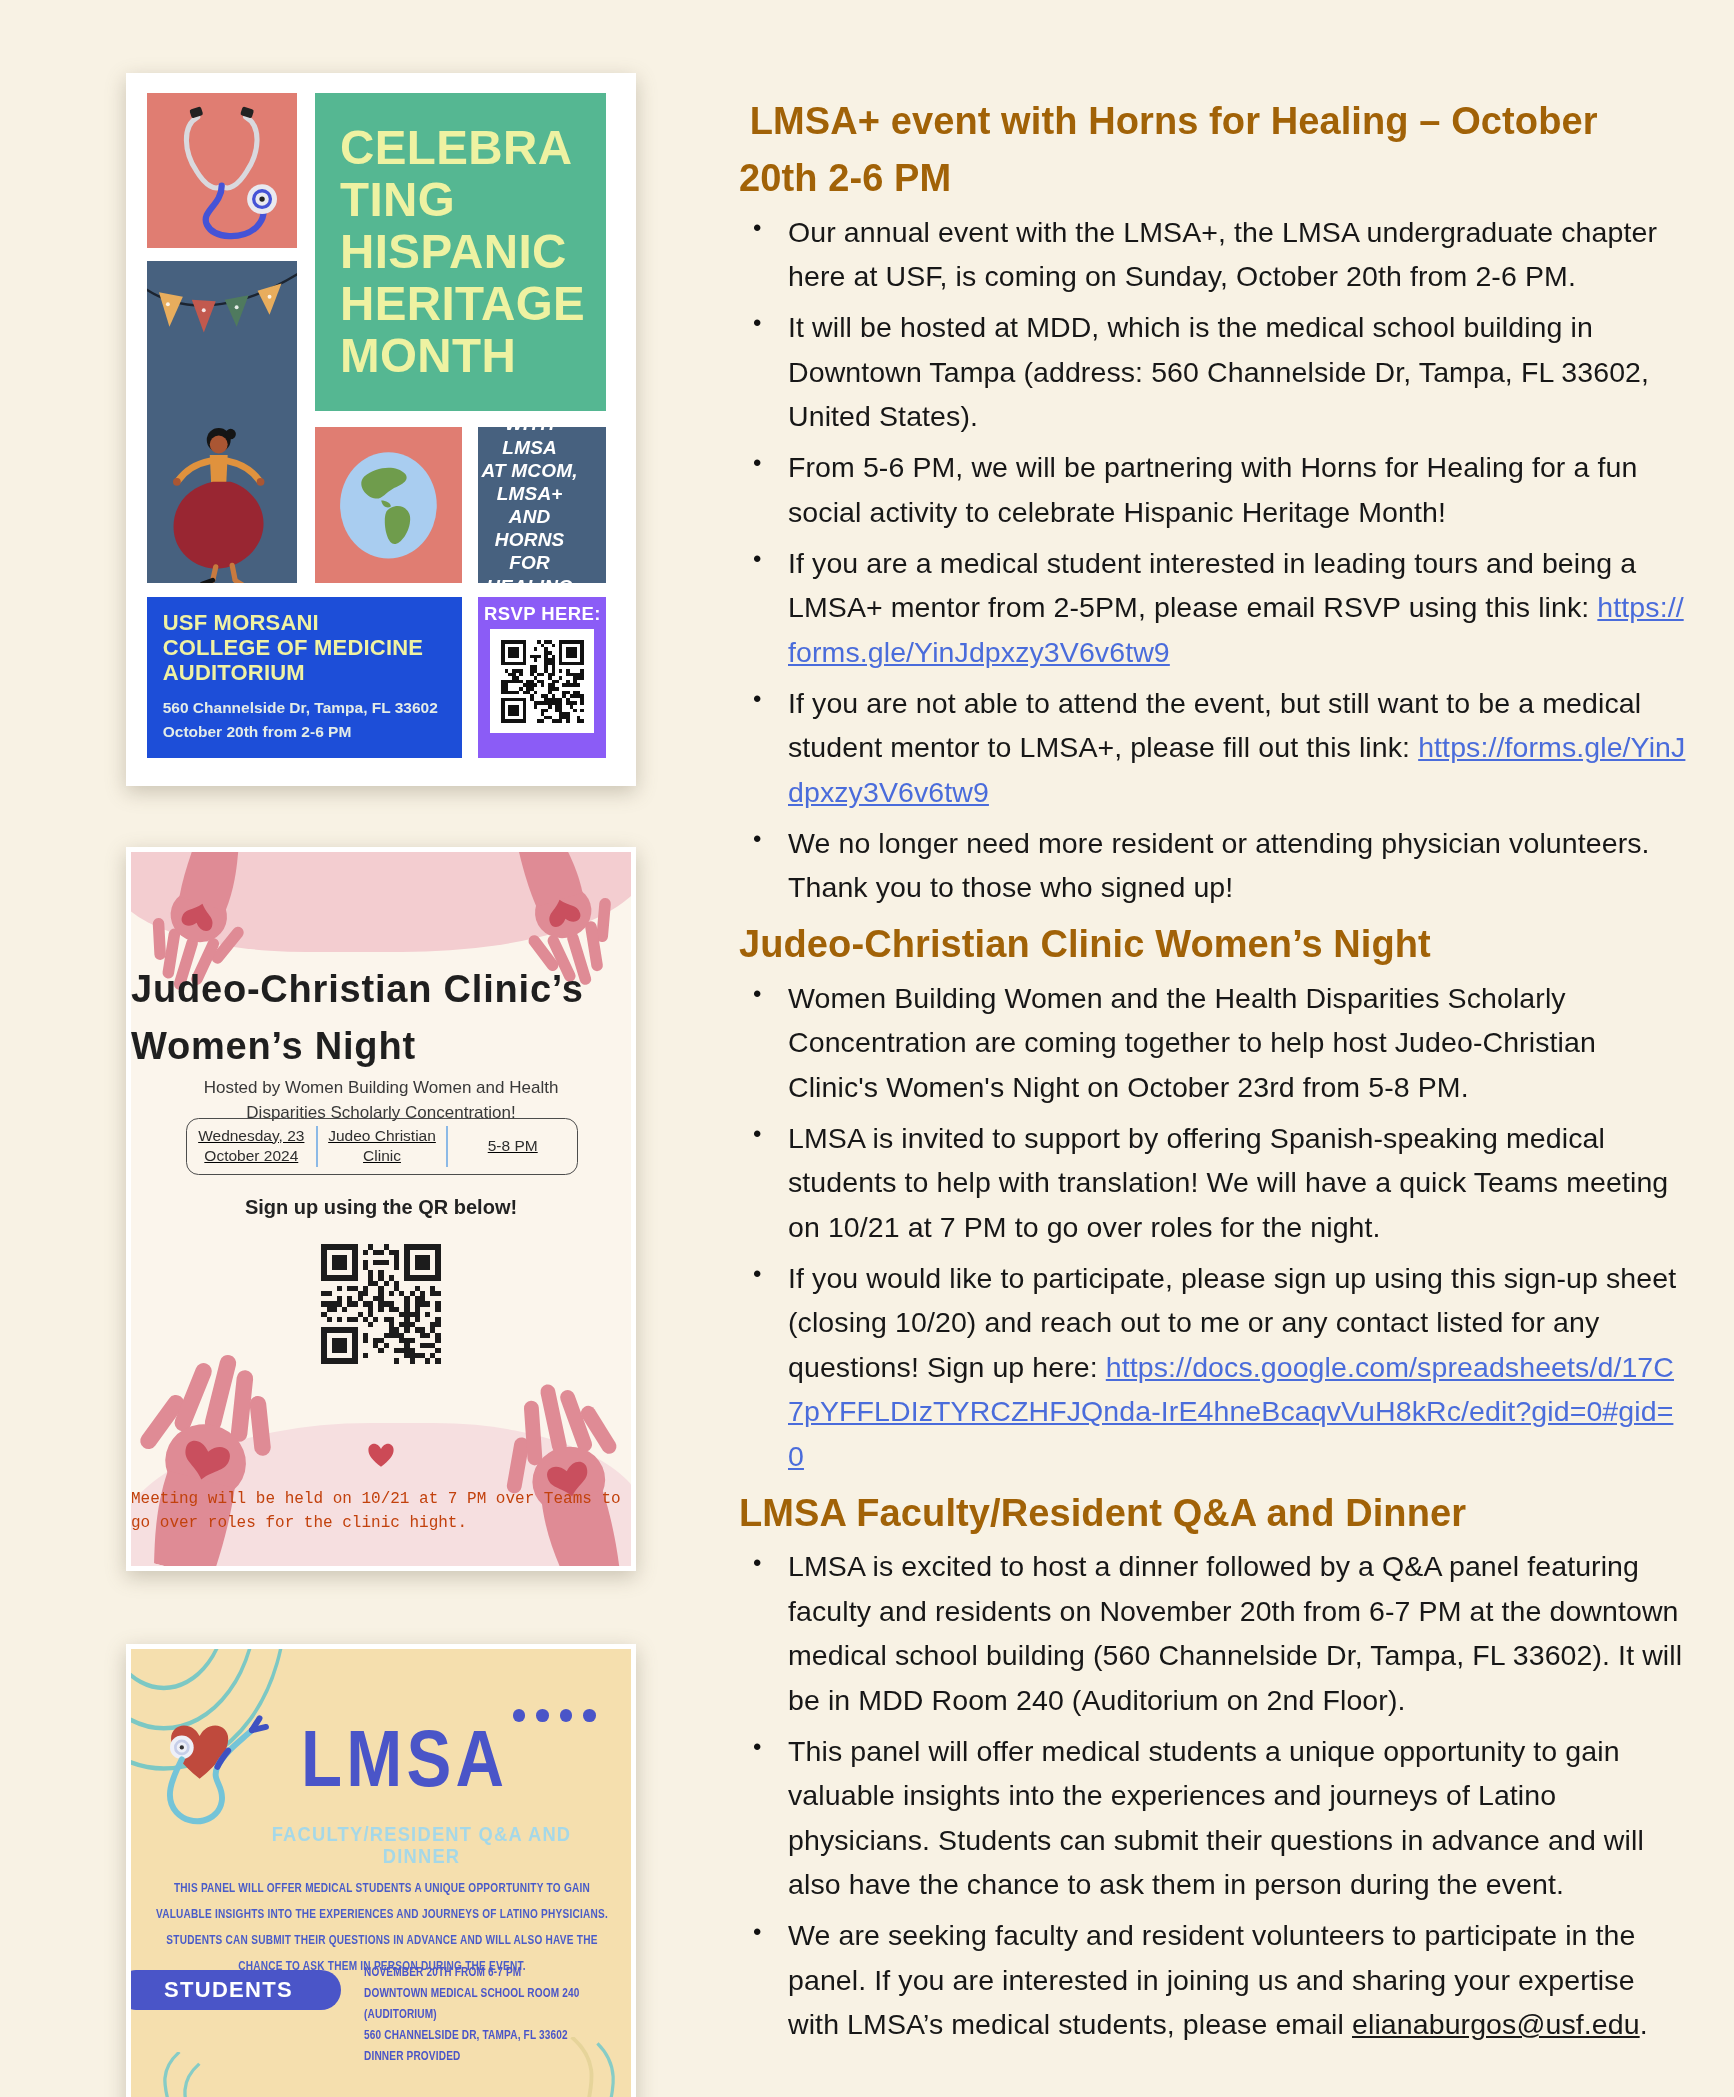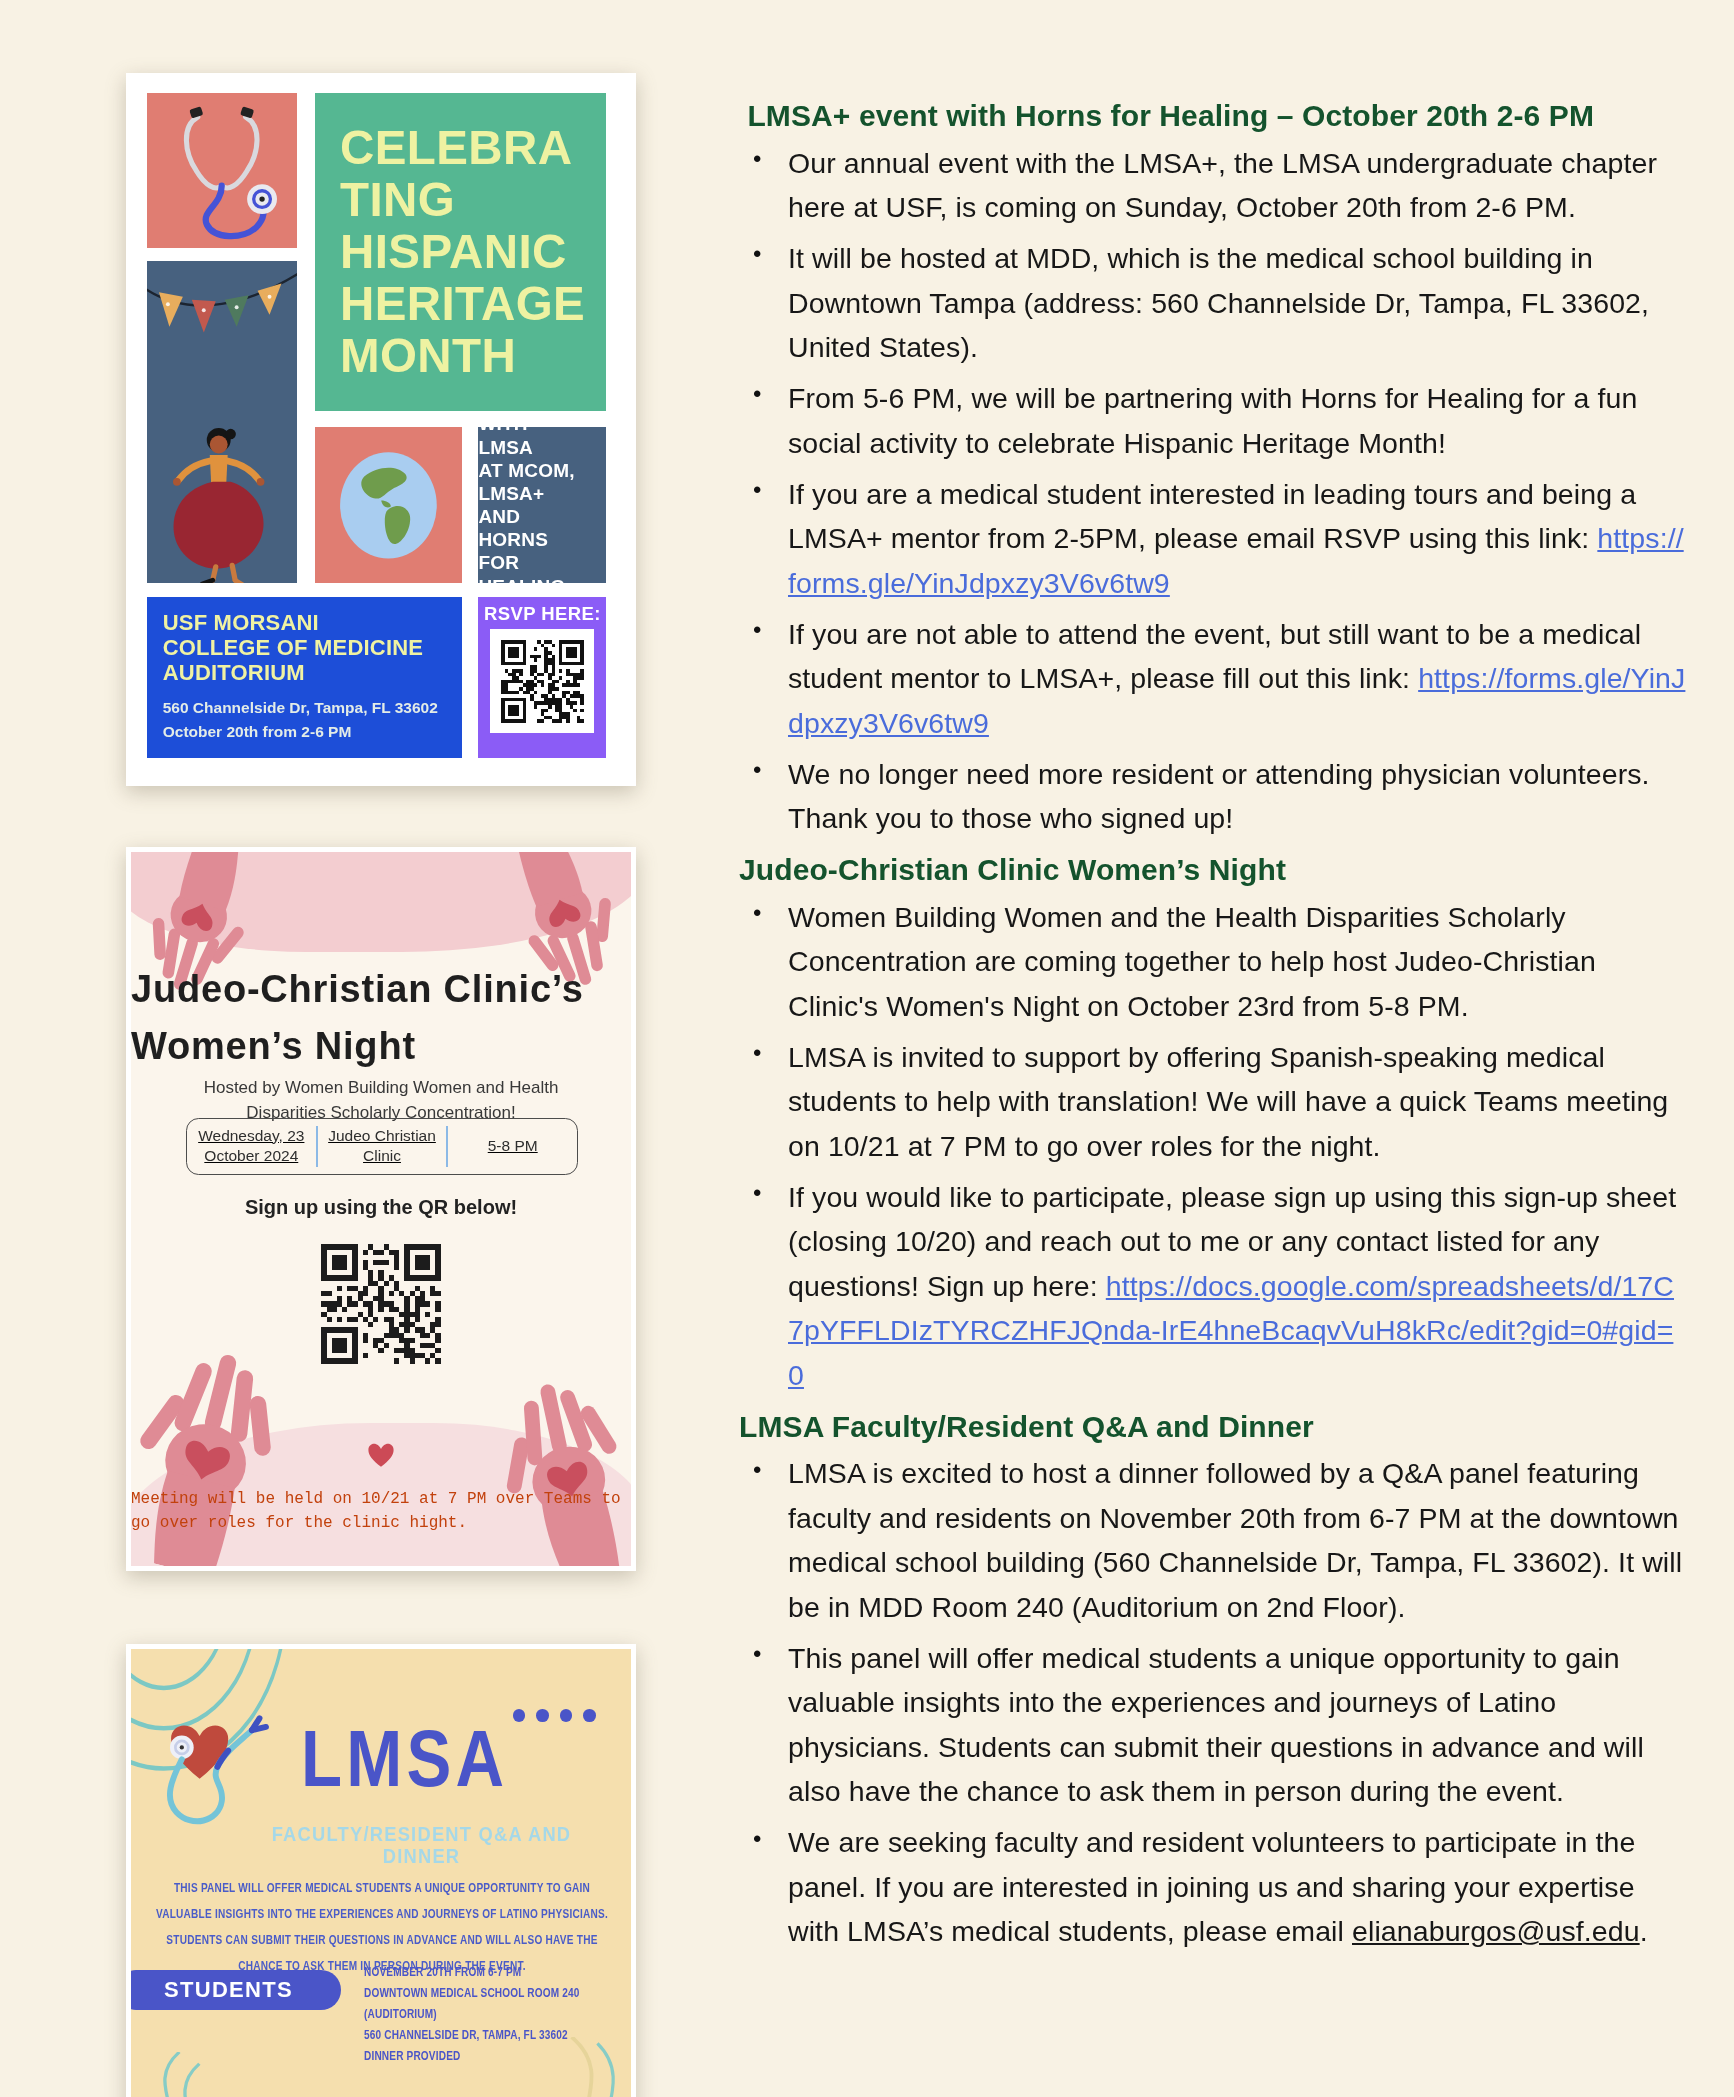--- a/index.html
+++ b/index.html
@@ -16,21 +16,21 @@
   
   .steth-blk{left:4.2%;top:2.8%;width:29.3%;height:21.8%;background:#e07d72;}
   .steth-blk svg{width:100%;height:100%;}
   .title-blk{left:37%;top:2.8%;width:57.2%;height:44.6%;background:#55b792;display:flex;flex-direction:column;justify-content:center;padding-left:5%;}
   .title-blk div{font-size:49px;font-weight:800;color:#eef2a2;line-height:1.06;letter-spacing:0.4px;transform:scaleX(.97);transform-origin:left;}
   .dancer-blk{left:4.2%;top:26.3%;width:29.3%;height:45.2%;background:#47617f;}
   .dancer-blk svg{width:100%;height:100%;}
   .globe-blk{left:37%;top:49.7%;width:28.9%;height:21.8%;background:#e07d72;display:flex;align-items:center;justify-content:center;}
   .globe-blk svg{width:82%;height:88%;}
   .with-blk{left:69.1%;top:49.7%;width:25.1%;height:21.8%;background:#47617f;display:flex;flex-direction:column;justify-content:center;padding-right:5%;}
-  .with-blk div{color:#fff;font-size:19px;font-weight:800;line-height:1.22;text-align:left;letter-spacing:0.2px;}
+  .with-blk div{color:#fff;font-size:19px;font-weight:800;line-height:1.22;text-align:center;letter-spacing:0.2px;font-style:italic;}
   .usf-blk{left:4.2%;top:73.5%;width:61.7%;height:22.6%;background:#1d4ed8;padding:2.6% 3%;}
   .usf-blk .vline div{font-size:22px;font-weight:800;color:#f0f2a2;line-height:1.14;letter-spacing:0.2px;}
   .usf-addr{margin-top:10px;font-size:15.5px;color:#e3ece7;line-height:1.55;font-weight:600;}
   .rsvp-blk{left:69.1%;top:73.5%;width:25.1%;height:22.6%;background:#8b5cf6;text-align:center;padding-top:5.9px;}
   .rsvp-label{color:#fff;font-weight:800;font-size:18.5px;letter-spacing:0.4px;}
   .qr-frame{width:76%;margin:4.2px auto 0;background:#fff;padding:3.4px;}
   .qr-frame svg,.qr-plain svg{display:block;width:100%;height:auto;}
   
   .brush-top{position:absolute;top:-2%;left:-3%;width:106%;height:16%;background:#f3cdd0;border-radius:0 0 46% 36%/0 0 75% 58%;}
   .brush-bottom{position:absolute;bottom:-2%;left:-3%;width:106%;height:22%;background:#f6dfe0;border-radius:48% 40% 0 0/78% 62% 0 0;}
@@ -63,21 +63,21 @@
   .f3-para{position:absolute;left:3%;top:31.6%;width:118%;transform:scaleX(.8);transform-origin:left top;text-align:center;font-size:12.6px;font-weight:700;color:#4a5cc8;line-height:2.05;letter-spacing:0.3px;}
   .f3-pill{position:absolute;left:-3%;top:44.6%;width:45%;height:5.6%;background:#4a55c8;border-radius:34px;display:flex;align-items:center;justify-content:center;color:#fff;font-size:22px;font-weight:700;letter-spacing:1.3px;}
   .f3-details{position:absolute;left:46.5%;top:43.6%;width:65%;transform:scaleX(.8);transform-origin:left top;font-size:12.6px;font-weight:700;color:#4a55c8;line-height:1.66;letter-spacing:0.2px;}
   .f3-dome{position:absolute;left:2%;bottom:-1.5%;width:96%;height:44%;}
   .f3-dome svg{width:100%;height:100%;}
   .squiggle{position:absolute;}
   .sq-l{left:-1%;top:56%;width:16%;height:26%;}
   .sq-r{right:-1%;top:54%;width:18%;height:30%;}
   
   .article{position:absolute;left:739px;top:93px;width:947px;color:#171717;}
-  .sec-h{font-size:30px;line-height:1.5;font-weight:800;color:#14532d;margin:0 0 2.5px;white-space:pre-wrap;letter-spacing:0.1px;}
+  .sec-h{font-size:38px;line-height:1.5;font-weight:800;color:#a16207;margin:0 0 2.5px;white-space:pre-wrap;letter-spacing:0.1px;}
   .bullets{list-style:none;margin:0.8px 0 5px;padding:0 0 0 49px;}
   .bullets li{position:relative;font-size:28.5px;line-height:1.56;font-weight:400;margin:0 0 6.7px;letter-spacing:0.1px;}
   .bullets li::before{content:"•";position:absolute;left:-35px;top:-0.8px;font-size:24px;color:#111;}
   .lnk{color:#4a6cdb;text-decoration:underline;word-break:break-all;}
   .eml{color:inherit;text-decoration:underline;}
 </style>
 </head>
 <body>
 
 <svg width="0" height="0" style="position:absolute" aria-hidden="true">

